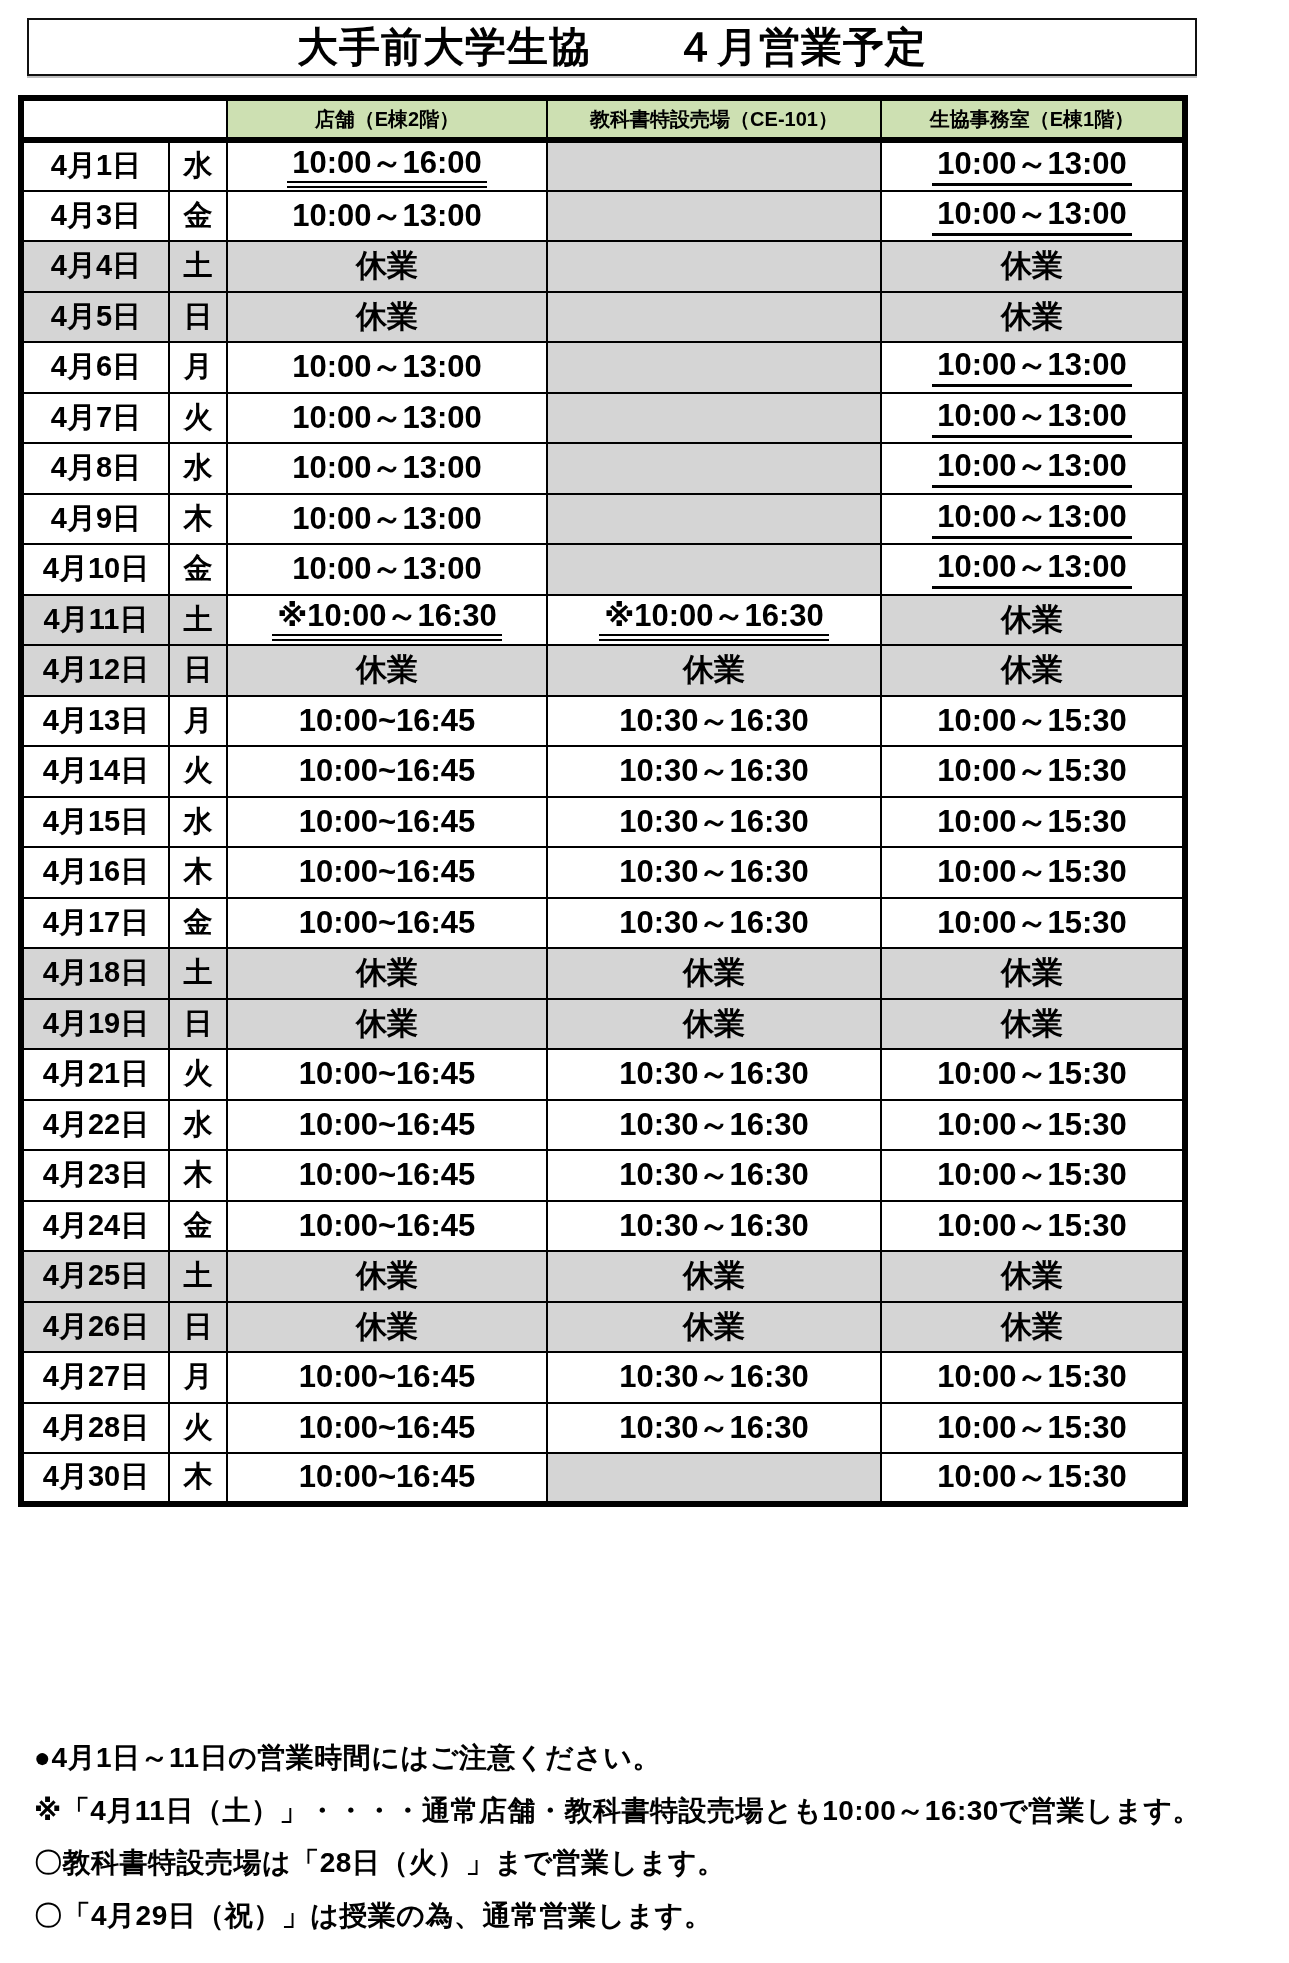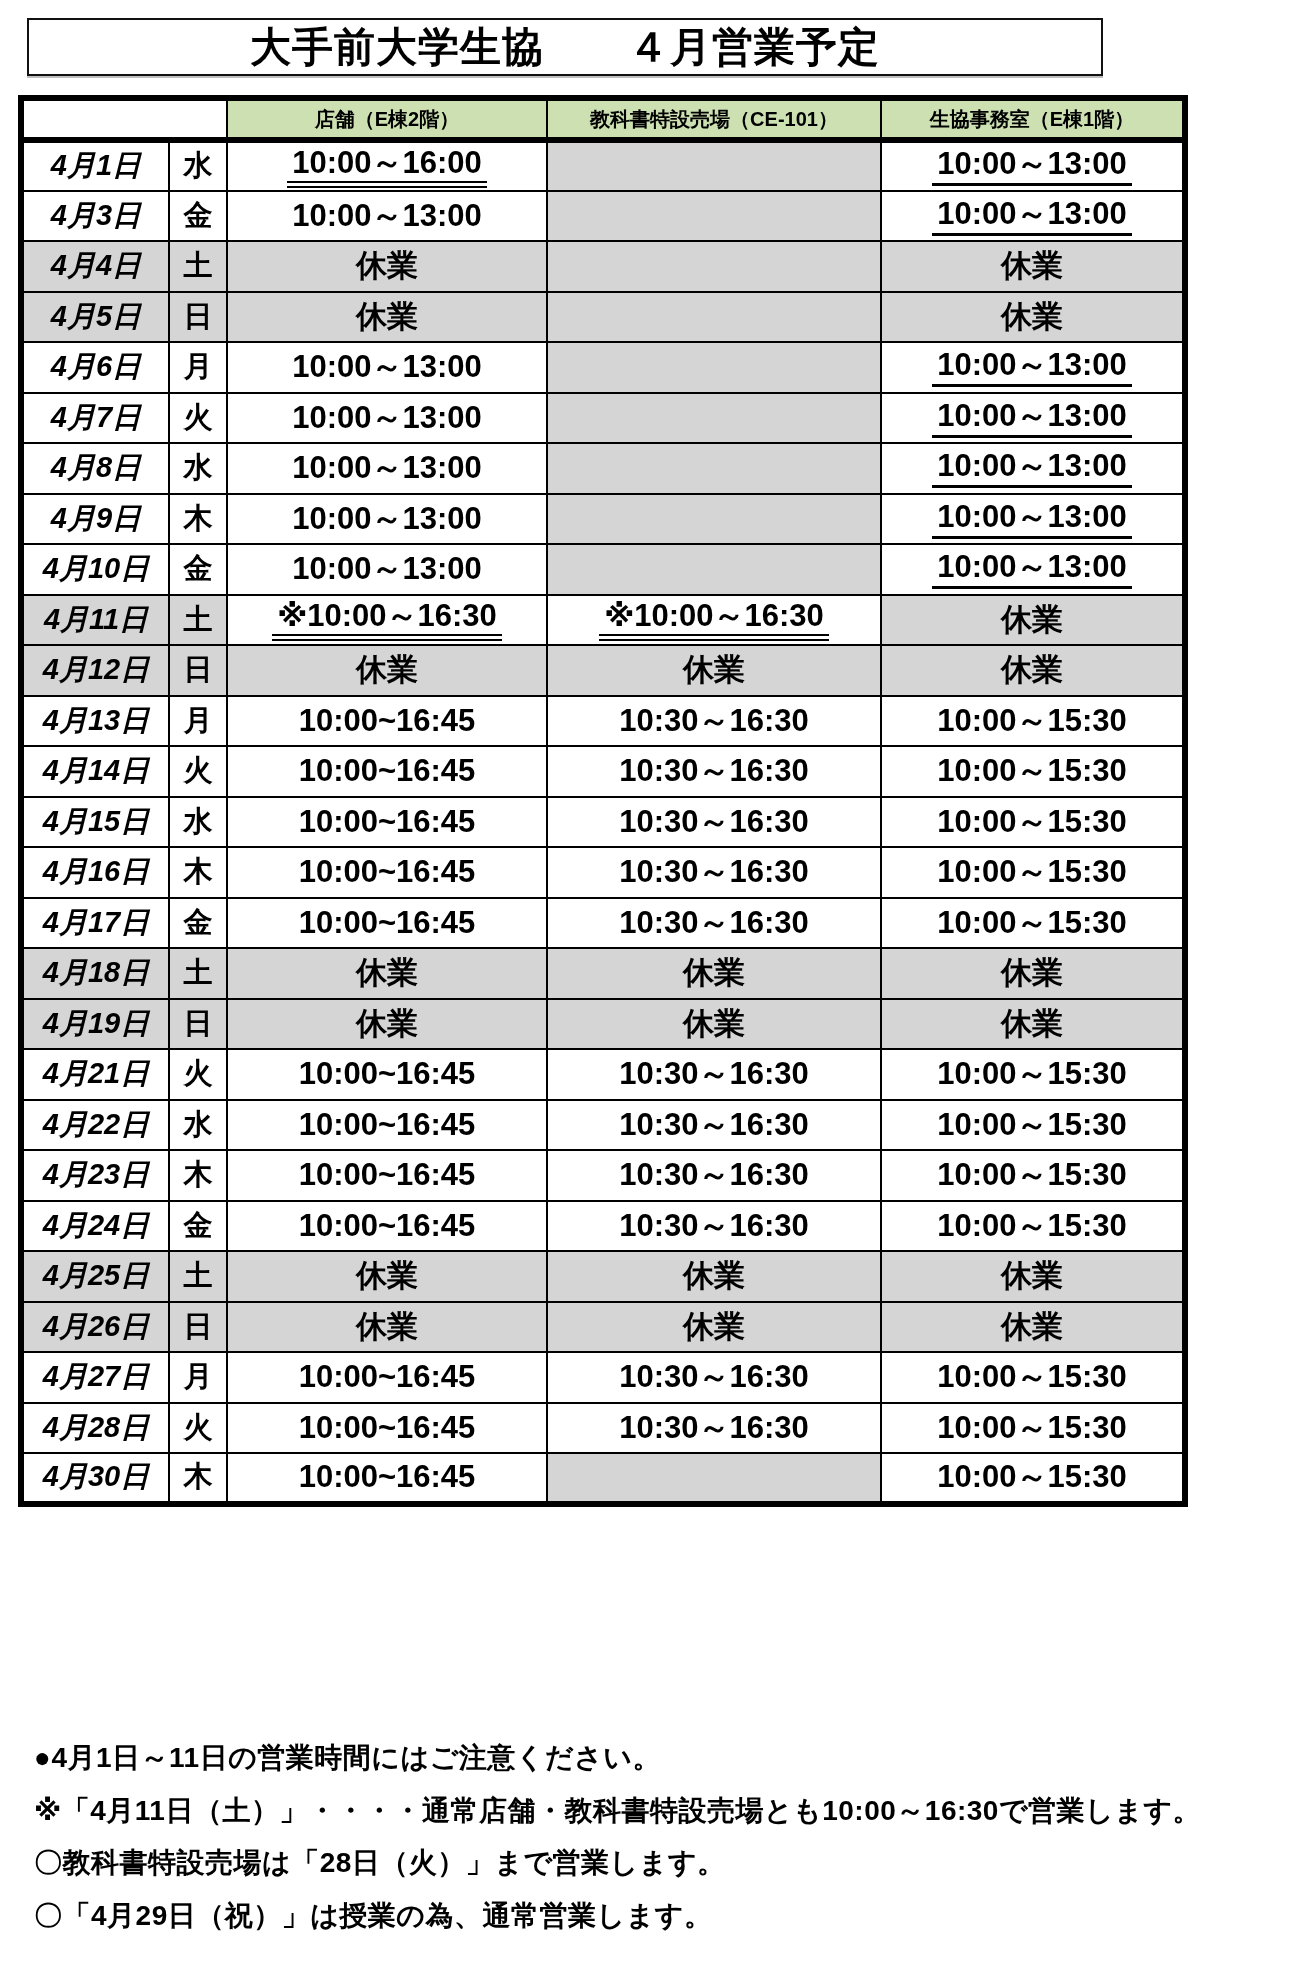--- a/index.html
+++ b/index.html
@@ -12,21 +12,21 @@
   body{
     width:1289px;height:1963px;background:#ffffff;
     font-family:"Liberation Sans","DejaVu Sans",sans-serif;
     font-weight:bold;color:var(--ink);
     overflow:hidden;
   }
   .page{position:relative;width:1289px;height:1963px;}
 
   
   .title-box{
-    position:absolute;left:27px;top:18px;width:1076px;height:58px;
+    position:absolute;left:27px;top:18px;width:1170px;height:58px;
     border:2px solid #111;
     display:flex;align-items:center;justify-content:center;
     font-size:41px;letter-spacing:1px;
     box-shadow:0 2px 0 rgba(0,0,0,0.25);
     background:#fff;
   }
 
   
   table.schedule{
     position:absolute;left:18px;top:95px;width:1164px;
@@ -37,21 +37,21 @@
     border:2px solid var(--ink);
     text-align:center;vertical-align:middle;
     padding:0;overflow:hidden;white-space:nowrap;
   }
   .schedule thead th{
     height:42px;background:var(--green);
     font-size:20px;border-bottom:6px solid var(--ink);text-align:center;
   }
   .schedule thead th.corner{background:#ffffff;}
   .schedule tbody td{height:50.5px;font-size:31px;background:#ffffff;}
-  .schedule td.date-cell{font-size:29px;font-style:italic;}
+  .schedule td.date-cell{font-size:29px;}
   .schedule td.weekday-cell{font-size:29px;}
   .schedule td.shaded{background:var(--gray);}
   .u-single{border-bottom:3px solid var(--ink);padding:0 5px 2px 5px;display:inline-block;line-height:1.05;}
   .u-double{border-bottom:7px double var(--ink);padding:0 5px 1px 5px;display:inline-block;line-height:1.05;}
 
   
   .notes{position:absolute;left:34px;top:1732px;width:1263px;}
   .note-line{
     font-size:28px;line-height:52.5px;white-space:nowrap;
     letter-spacing:0.5px;

